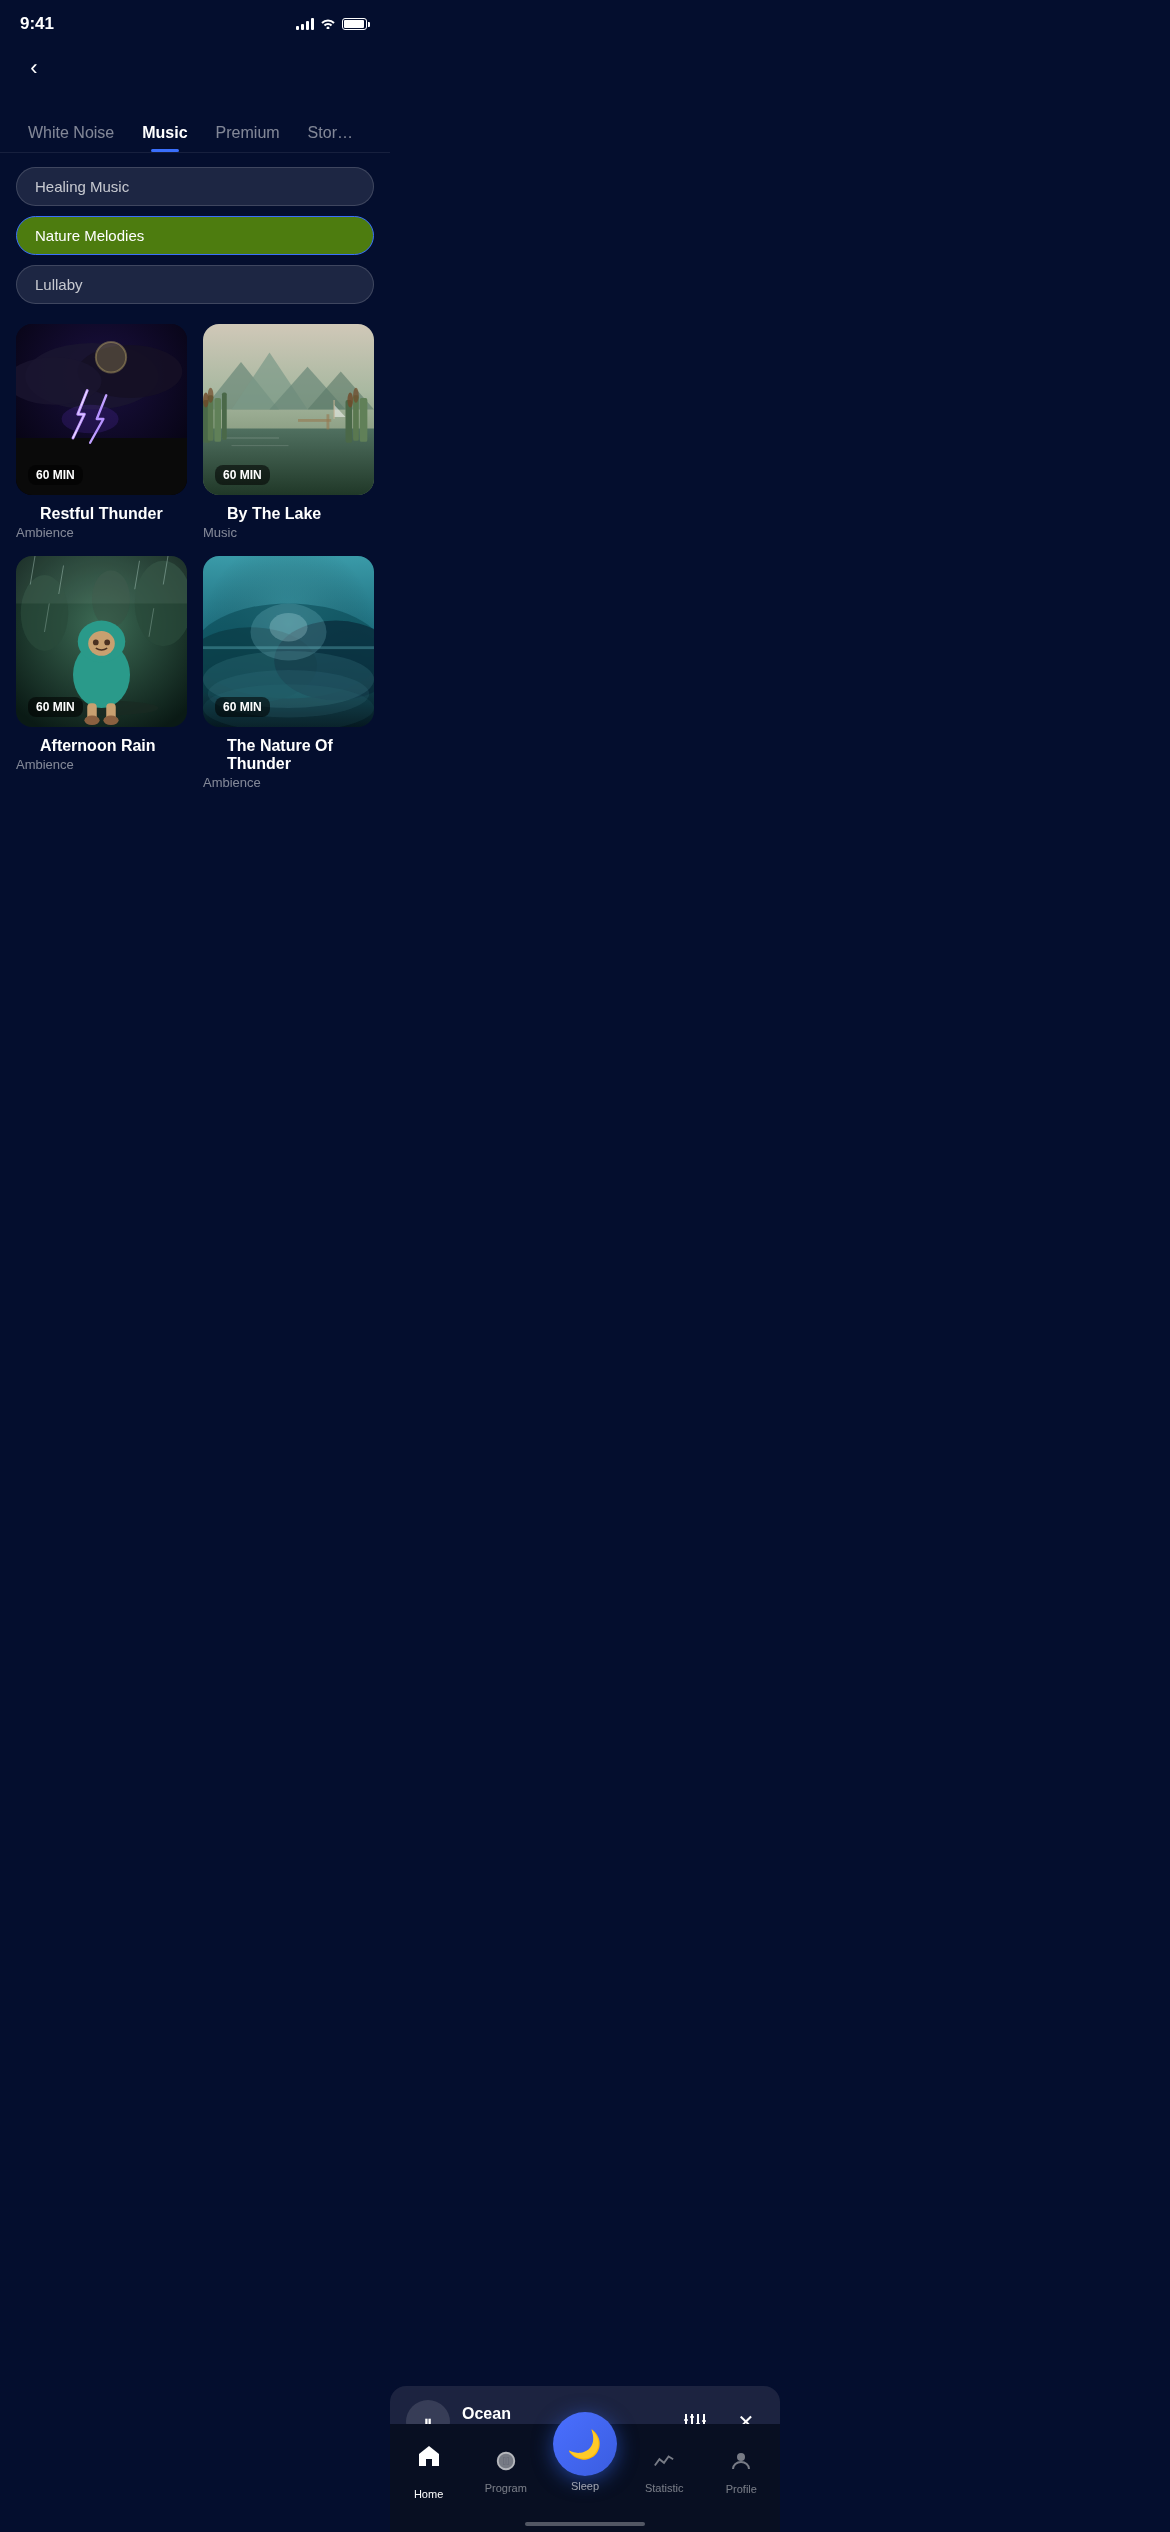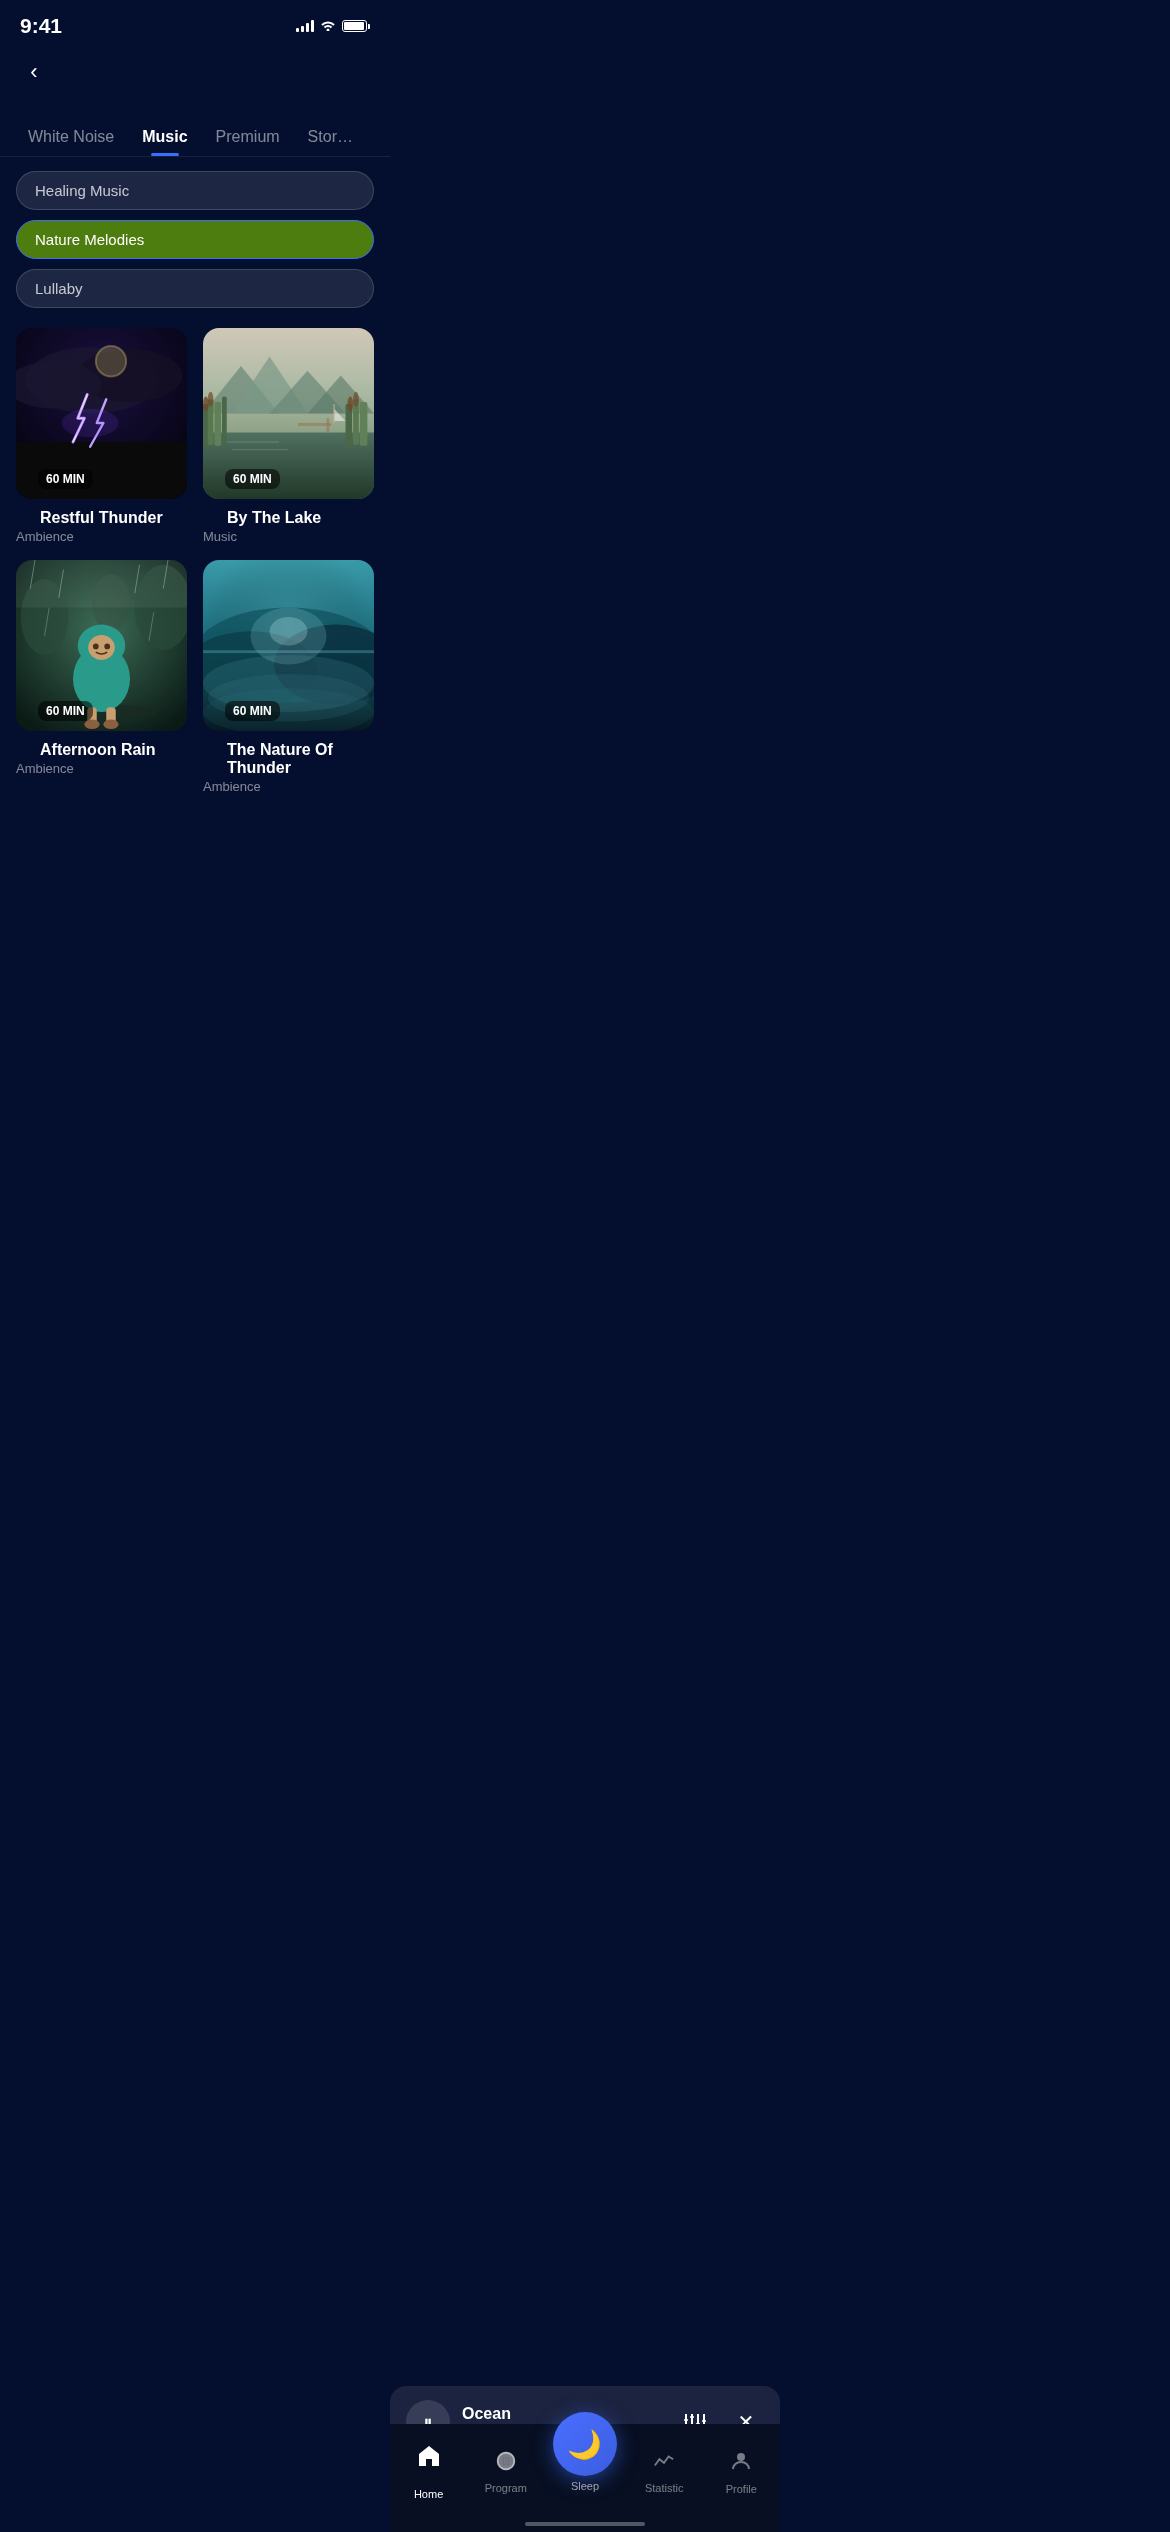--- a/index.html
+++ b/index.html
@@ -17,21 +17,21 @@
 
     
     .status-bar {
       display: flex;
       justify-content: space-between;
       align-items: center;
       padding: 14px 20px 8px 20px;
       background: #040e2e;
     }
     .status-time {
-      font-size: 21px;
+      font-size: 17px;
       font-weight: 600;
       color: #fff;
     }
     .status-icons {
       display: flex;
       align-items: center;
       gap: 6px;
     }
     .signal-bars {
       display: flex;
@@ -184,21 +184,21 @@
     .music-thumb {
       width: 100%;
       aspect-ratio: 1;
       border-radius: 16px;
       position: relative;
       overflow: hidden;
     }
     .duration-badge {
       position: absolute;
       bottom: 10px;
-      left: 22px;
+      left: 12px;
       background: rgba(0,0,0,0.55);
       color: #fff;
       font-size: 12px;
       font-weight: 600;
       padding: 3px 8px;
       border-radius: 8px;
     }
     .music-title {
       font-size: 16px;
       font-weight: 700;

